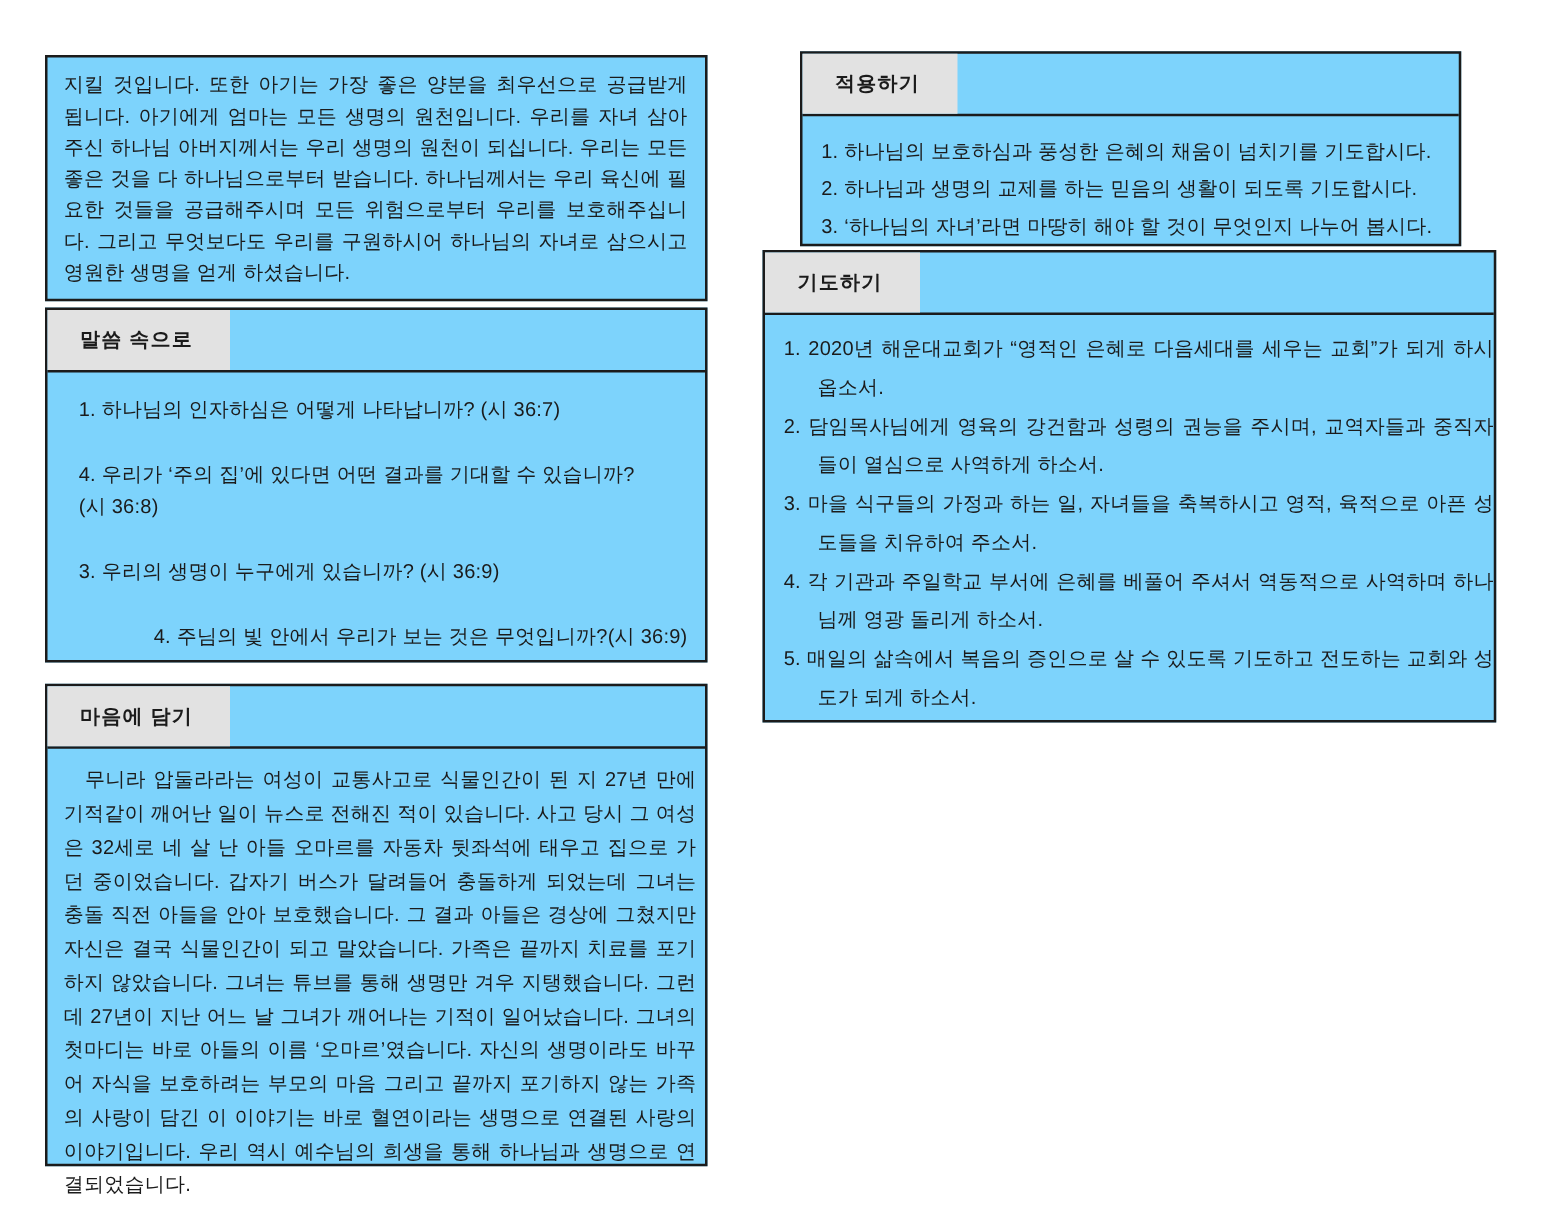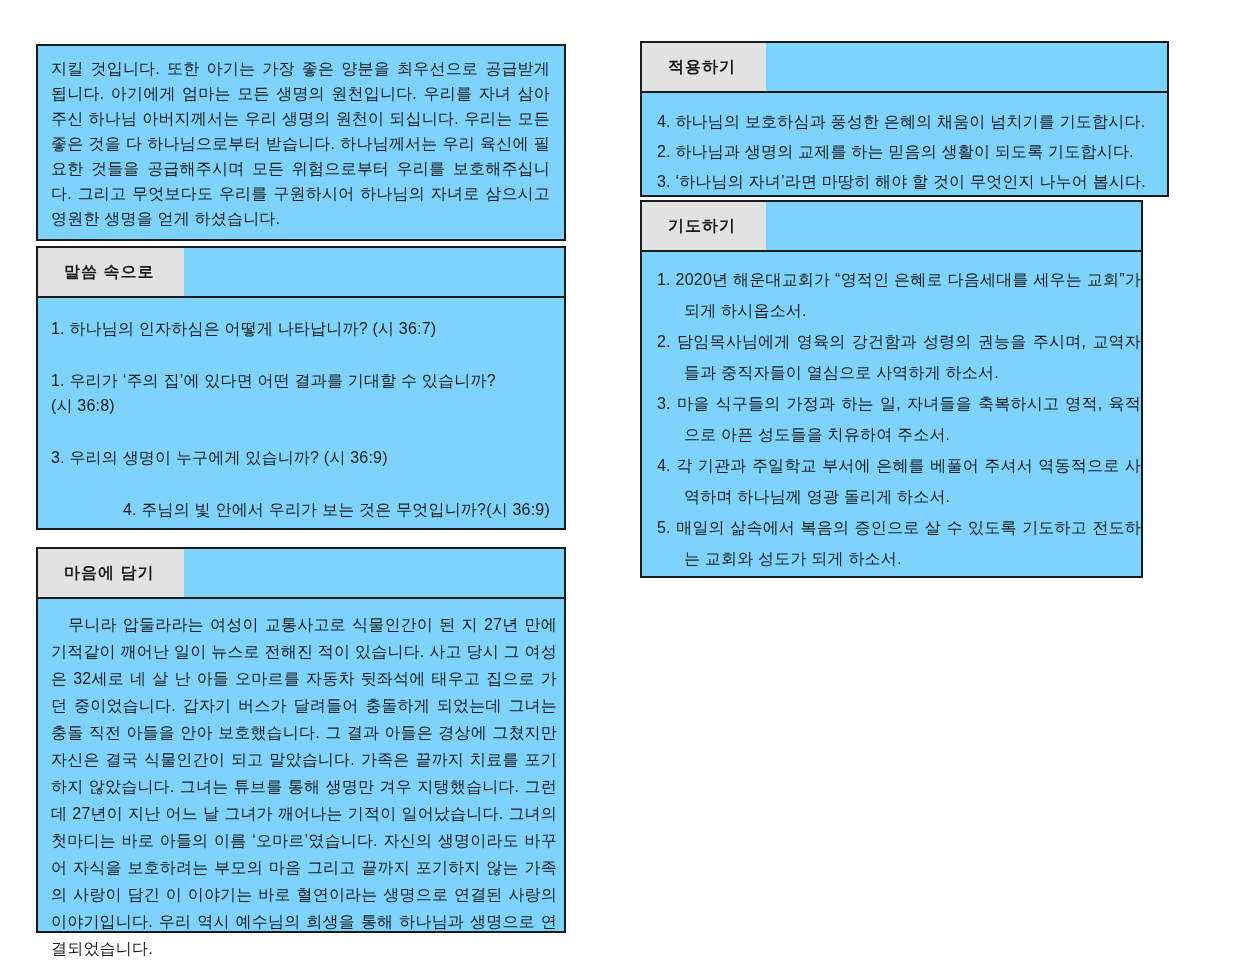--- a/index.html
+++ b/index.html
@@ -31,21 +31,21 @@
     letter-spacing: 1px;
     white-space: nowrap;
   }
   .body-text {
     font-size: 16px;
     line-height: 25px;
     text-align: justify;
     letter-spacing: 0.2px;
   }
   .intro-content { padding: 10px 14px 8px 13px; }
-  .word-content  { padding: 18px 14px 10px 13px; }
+  .word-content  { padding: 18px 14px 10px 25px; }
   .word-content .question { margin-bottom: 27px; text-align: left; }
   .word-content .question:last-child { margin-bottom: 12px; text-align: right; }
   .heart-content {
     padding: 12px 7px 8px 13px;
     line-height: 27px;
   }
   .heart-content .story { text-indent: 17px; }
   .apply-content { padding: 14px 16px 8px 15px; line-height: 30px; }
   .apply-content .list-item { text-align: left; }
   .pray-content  { padding: 12px 0 8px 15px; line-height: 31px; }
@@ -62,21 +62,21 @@
   <div class="body-text intro-content">지킬 것입니다. 또한 아기는 가장 좋은 양분을 최우선으로 공급받게 됩니다. 아기에게 엄마는 모든 생명의 원천입니다. 우리를 자녀 삼아주신 하나님 아버지께서는 우리 생명의 원천이 되십니다. 우리는 모든 좋은 것을 다 하나님으로부터 받습니다. 하나님께서는 우리 육신에 필요한 것들을 공급해주시며 모든 위험으로부터 우리를 보호해주십니다. 그리고 무엇보다도 우리를 구원하시어 하나님의 자녀로 삼으시고 영원한 생명을 얻게 하셨습니다.</div>
 </div>
 
 <div class="box" style="left:36px; top:246px; width:530px; height:284px;">
   <div class="sec-header">
     <div class="sec-title">말씀 속으로</div>
   </div>
   <div class="body-text word-content">
     <div class="question">1. 하나님의 인자하심은 어떻게 나타납니까? (시 36:7)</div>
     <div class="question">
-      <div>1. 우리가 ‘주의 집’에 있다면 어떤 결과를 기대할 수 있습니까?</div>
+      <div>4. 우리가 ‘주의 집’에 있다면 어떤 결과를 기대할 수 있습니까?</div>
       <div>(시 36:8)</div>
     </div>
     <div class="question">3. 우리의 생명이 누구에게 있습니까? (시 36:9)</div>
     <div class="question">4. 주님의 빛 안에서 우리가 보는 것은 무엇입니까?(시 36:9)</div>
   </div>
 </div>
 
 <div class="box" style="left:36px; top:547px; width:530px; height:386px;">
   <div class="sec-header">
     <div class="sec-title">마음에 담기</div>
@@ -84,27 +84,27 @@
   <div class="body-text heart-content">
     <div class="story">무니라 압둘라라는 여성이 교통사고로 식물인간이 된 지 27년 만에 기적같이 깨어난 일이 뉴스로 전해진 적이 있습니다. 사고 당시 그 여성은 32세로 네 살 난 아들 오마르를 자동차 뒷좌석에 태우고 집으로 가던 중이었습니다. 갑자기 버스가 달려들어 충돌하게 되었는데 그녀는 충돌 직전 아들을 안아 보호했습니다. 그 결과 아들은 경상에 그쳤지만 자신은 결국 식물인간이 되고 말았습니다. 가족은 끝까지 치료를 포기하지 않았습니다. 그녀는 튜브를 통해 생명만 겨우 지탱했습니다. 그런데 27년이 지난 어느 날 그녀가 깨어나는 기적이 일어났습니다. 그녀의 첫마디는 바로 아들의 이름 ‘오마르’였습니다. 자신의 생명이라도 바꾸어 자식을 보호하려는 부모의 마음 그리고 끝까지 포기하지 않는 가족의 사랑이 담긴 이 이야기는 바로 혈연이라는 생명으로 연결된 사랑의 이야기입니다. 우리 역시 예수님의 희생을 통해 하나님과 생명으로 연결되었습니다.</div>
   </div>
 </div>
 
 <div class="box" style="left:640px; top:41px; width:529px; height:156px;">
   <div class="sec-header">
     <div class="sec-title">적용하기</div>
   </div>
   <div class="body-text apply-content">
-    <div class="list-item">4. 하나님의 보호하심과 풍성한 은혜의 채움이 넘치기를 기도합시다.</div>
+    <div class="list-item">1. 하나님의 보호하심과 풍성한 은혜의 채움이 넘치기를 기도합시다.</div>
     <div class="list-item">2. 하나님과 생명의 교제를 하는 믿음의 생활이 되도록 기도합시다.</div>
     <div class="list-item">3. ‘하나님의 자녀’라면 마땅히 해야 할 것이 무엇인지 나누어 봅시다.</div>
   </div>
 </div>
 
-<div class="box" style="left:640px; top:200px; width:503px; height:378px;">
+<div class="box" style="left:610px; top:200px; width:587px; height:378px;">
   <div class="sec-header">
     <div class="sec-title">기도하기</div>
   </div>
   <div class="body-text pray-content">
     <div class="list-item">1. 2020년 해운대교회가 “영적인 은혜로 다음세대를 세우는 교회”가 되게 하시옵소서.</div>
     <div class="list-item">2. 담임목사님에게 영육의 강건함과 성령의 권능을 주시며, 교역자들과 중직자들이 열심으로 사역하게 하소서.</div>
     <div class="list-item">3. 마을 식구들의 가정과 하는 일, 자녀들을 축복하시고 영적, 육적으로 아픈 성도들을 치유하여 주소서.</div>
     <div class="list-item">4. 각 기관과 주일학교 부서에 은혜를 베풀어 주셔서 역동적으로 사역하며 하나님께 영광 돌리게 하소서.</div>
     <div class="list-item">5. 매일의 삶속에서 복음의 증인으로 살 수 있도록 기도하고 전도하는 교회와 성도가 되게 하소서.</div>
   </div>

